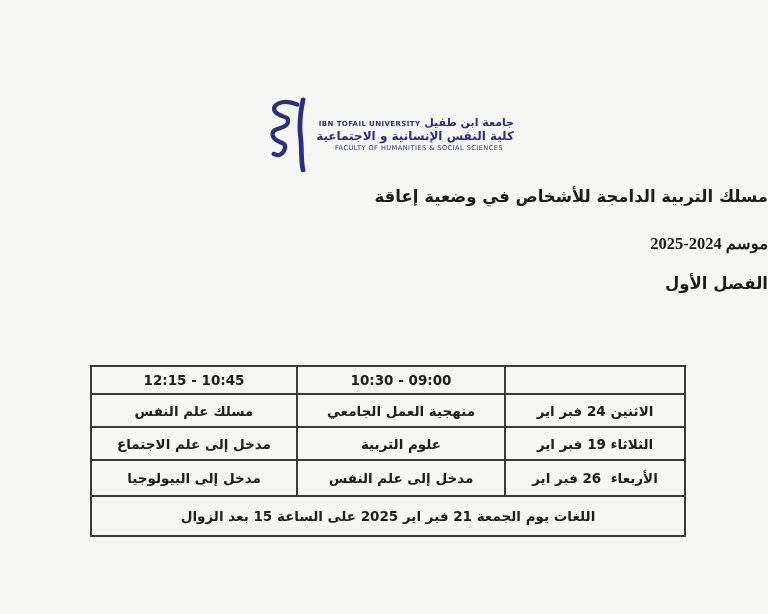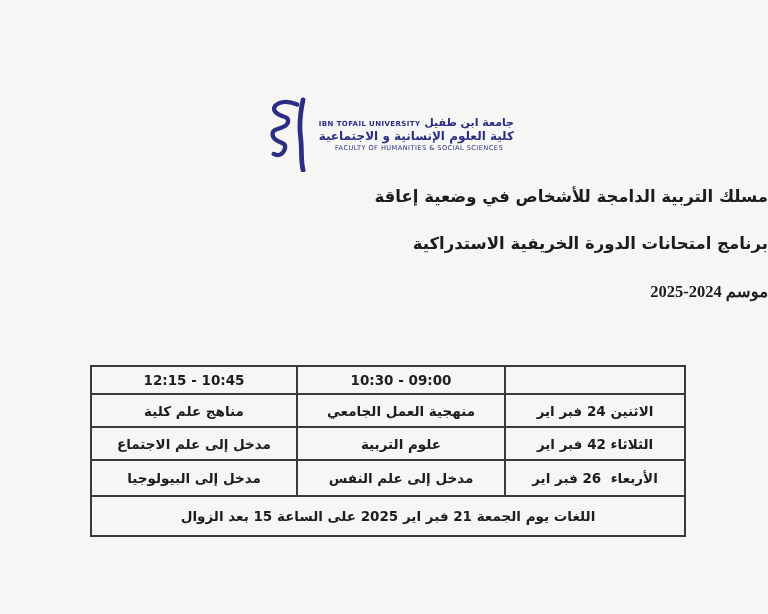--- a/index.html
+++ b/index.html
@@ -74,50 +74,50 @@
       <g fill="none" stroke="#2b2e83" stroke-linecap="round">
         <path stroke-width="4.5" d="M44 9 C28 2 15 10 21 17 C26 23 36 20 34 28 C32 36 17 32 18 41 C19 50 33 47 31 55 C29.5 61 24 64 19 61"></path>
         <path stroke-width="5" d="M50 4 C47 18 45.5 30 47.5 44 C49 58 47.5 68 50 78"></path>
       </g>
     </svg>
     <div class="logo-text">
       <div class="logo-line1">
         <span>جامعة ابن طفيل</span>
         <span class="en">IBN TOFAIL UNIVERSITY</span>
       </div>
-      <div class="logo-line2">كلية العلوم الإنسانية و الاجتماعية</div>
+      <div class="logo-line2">كلية النفس الإنسانية و الاجتماعية</div>
       <div class="logo-line3">FACULTY OF HUMANITIES &amp; SOCIAL SCIENCES</div>
     </div>
   </div>
 
   <div class="titles">
     <div class="title-line">مسلك التربية الدامجة للأشخاص في وضعية إعاقة</div>
-    <div class="title-line">برنامج امتحانات الدورة الخريفية الاستدراكية</div>
     <div class="title-line small-gap">موسم 2024-2025</div>
+    <div class="title-line">الفصل الأول</div>
   </div>
 
   <table class="schedule">
     <colgroup>
       <col class="col-date">
       <col class="col-slot1">
       <col class="col-slot2">
     </colgroup>
     <tbody>
       <tr class="row-header">
         <th class="cell-date"></th>
         <th>09:00 - 10:30</th>
         <th>10:45 - 12:15</th>
       </tr>
       <tr class="row-day">
         <td class="cell-date">الاثنين 24 فبر اير</td>
         <td>منهجية العمل الجامعي</td>
-        <td>مناهج علم كلية</td>
+        <td>مسلك علم النفس</td>
       </tr>
       <tr class="row-day">
-        <td class="cell-date">الثلاثاء 42 فبر اير</td>
+        <td class="cell-date">الثلاثاء 19 فبر اير</td>
         <td>علوم التربية</td>
         <td>مدخل إلى علم الاجتماع</td>
       </tr>
       <tr class="row-day-last">
         <td class="cell-date">الأربعاء&nbsp; 26 فبر اير</td>
         <td>مدخل إلى علم النفس</td>
         <td>مدخل إلى البيولوجيا</td>
       </tr>
       <tr class="row-footer">
         <td class="cell-footer" colspan="3">اللغات يوم الجمعة 21 فبر اير 2025 على الساعة 15 بعد الزوال</td>

